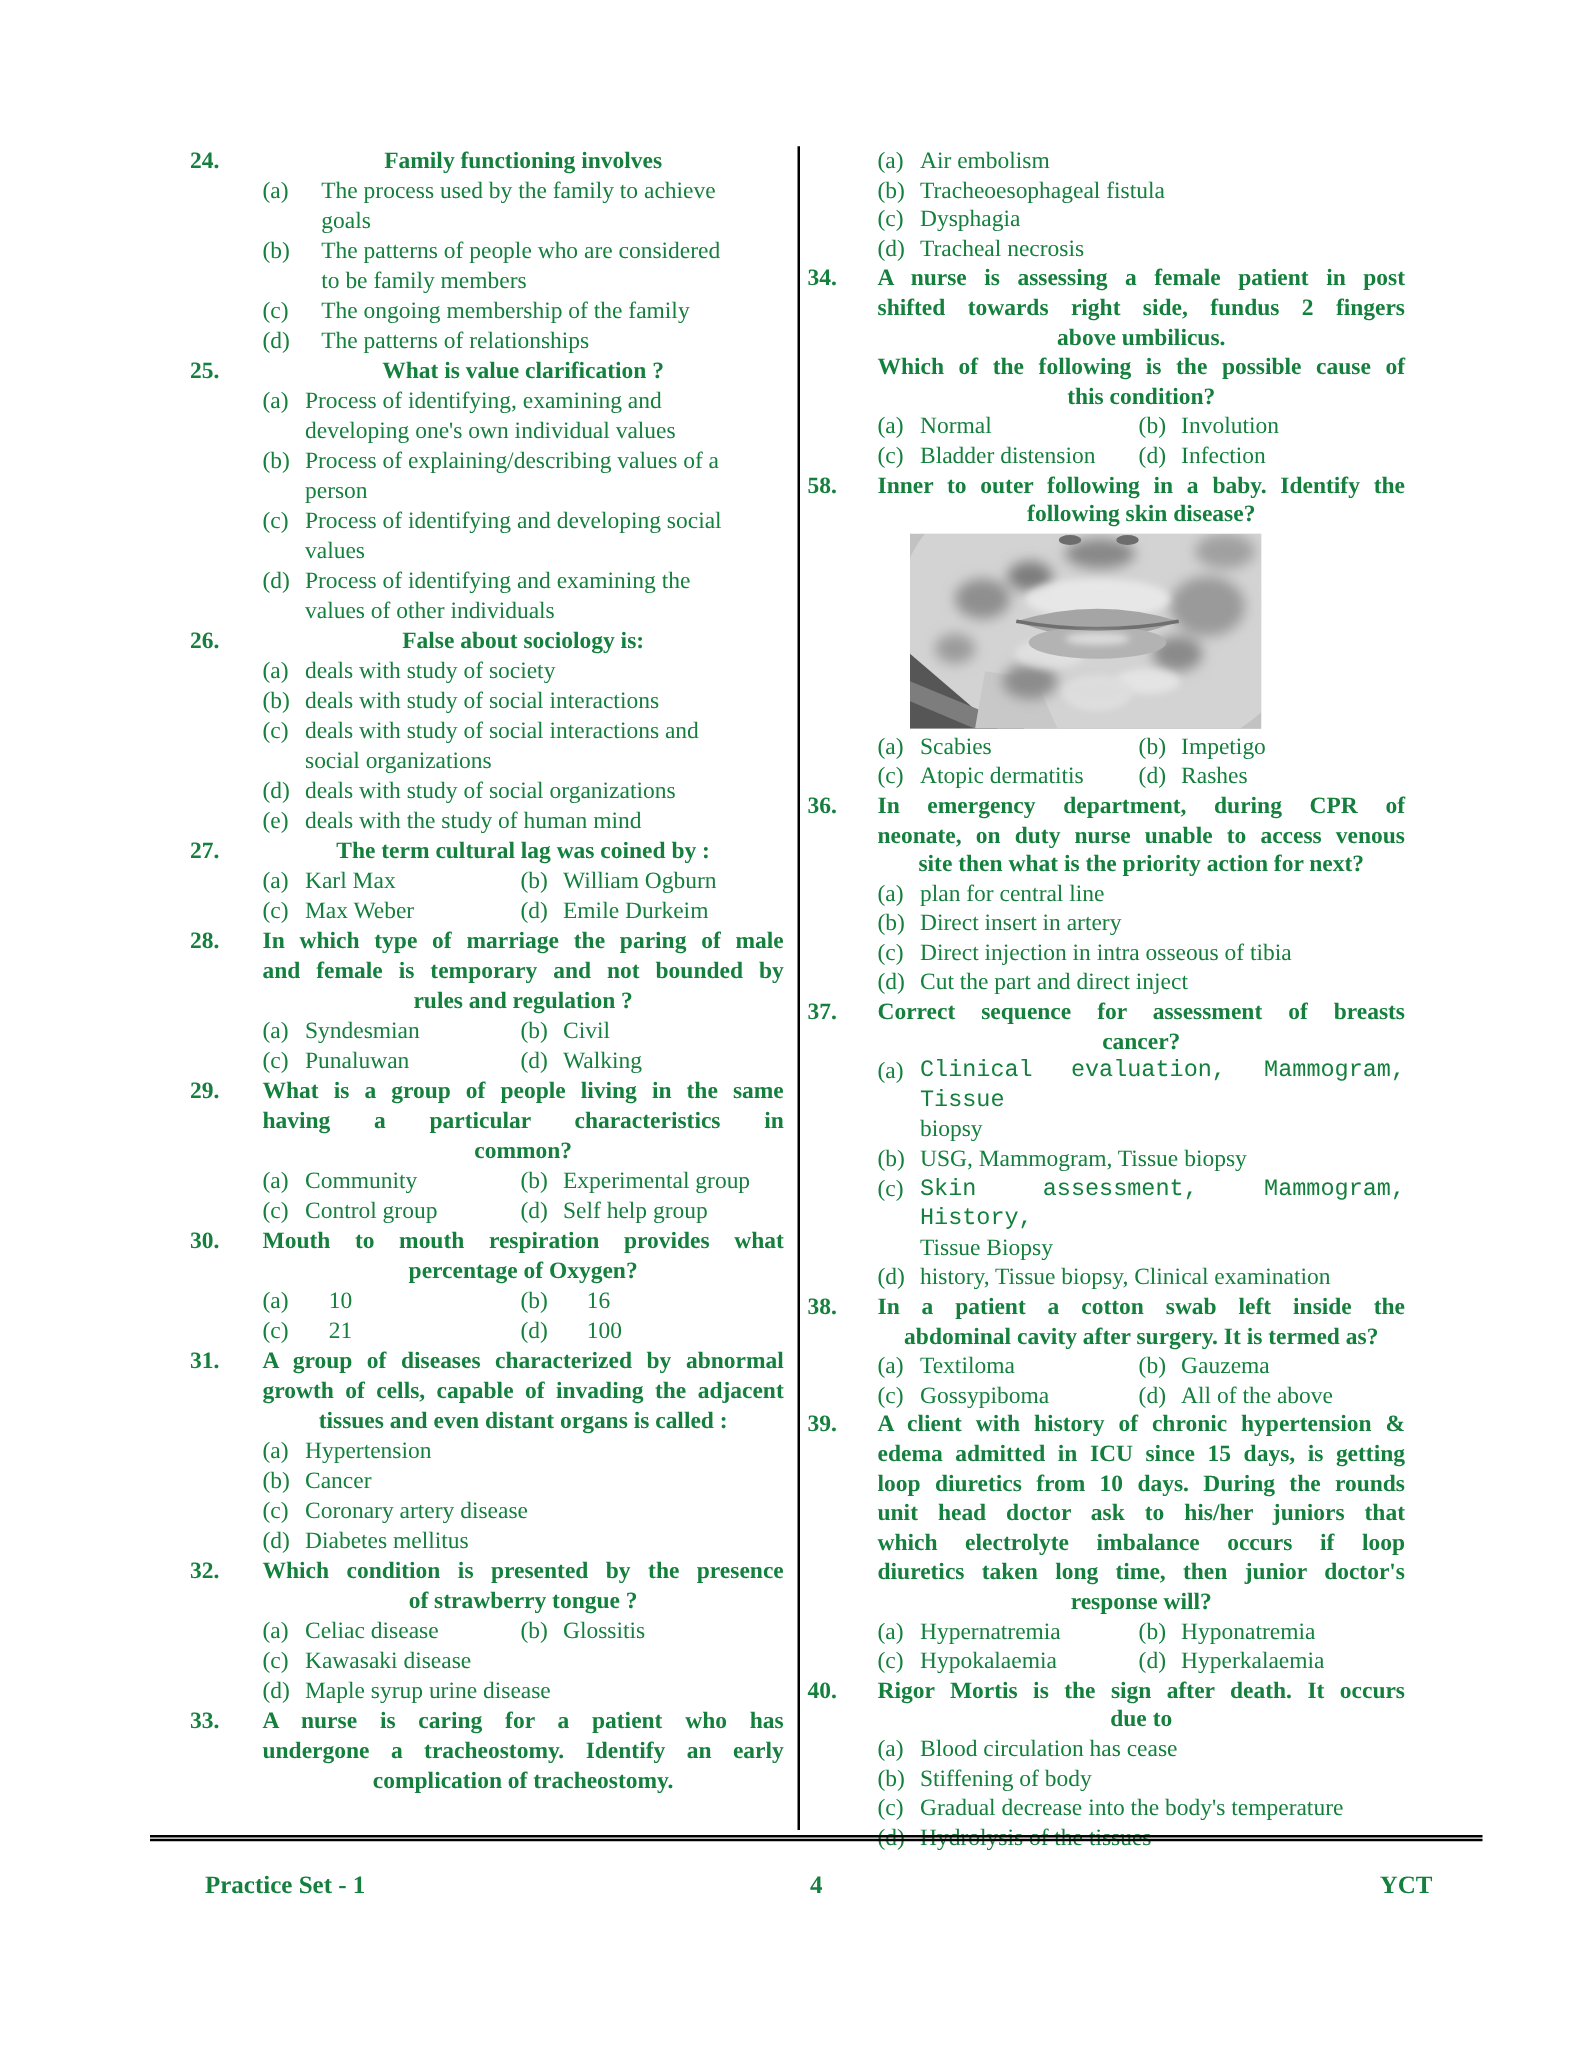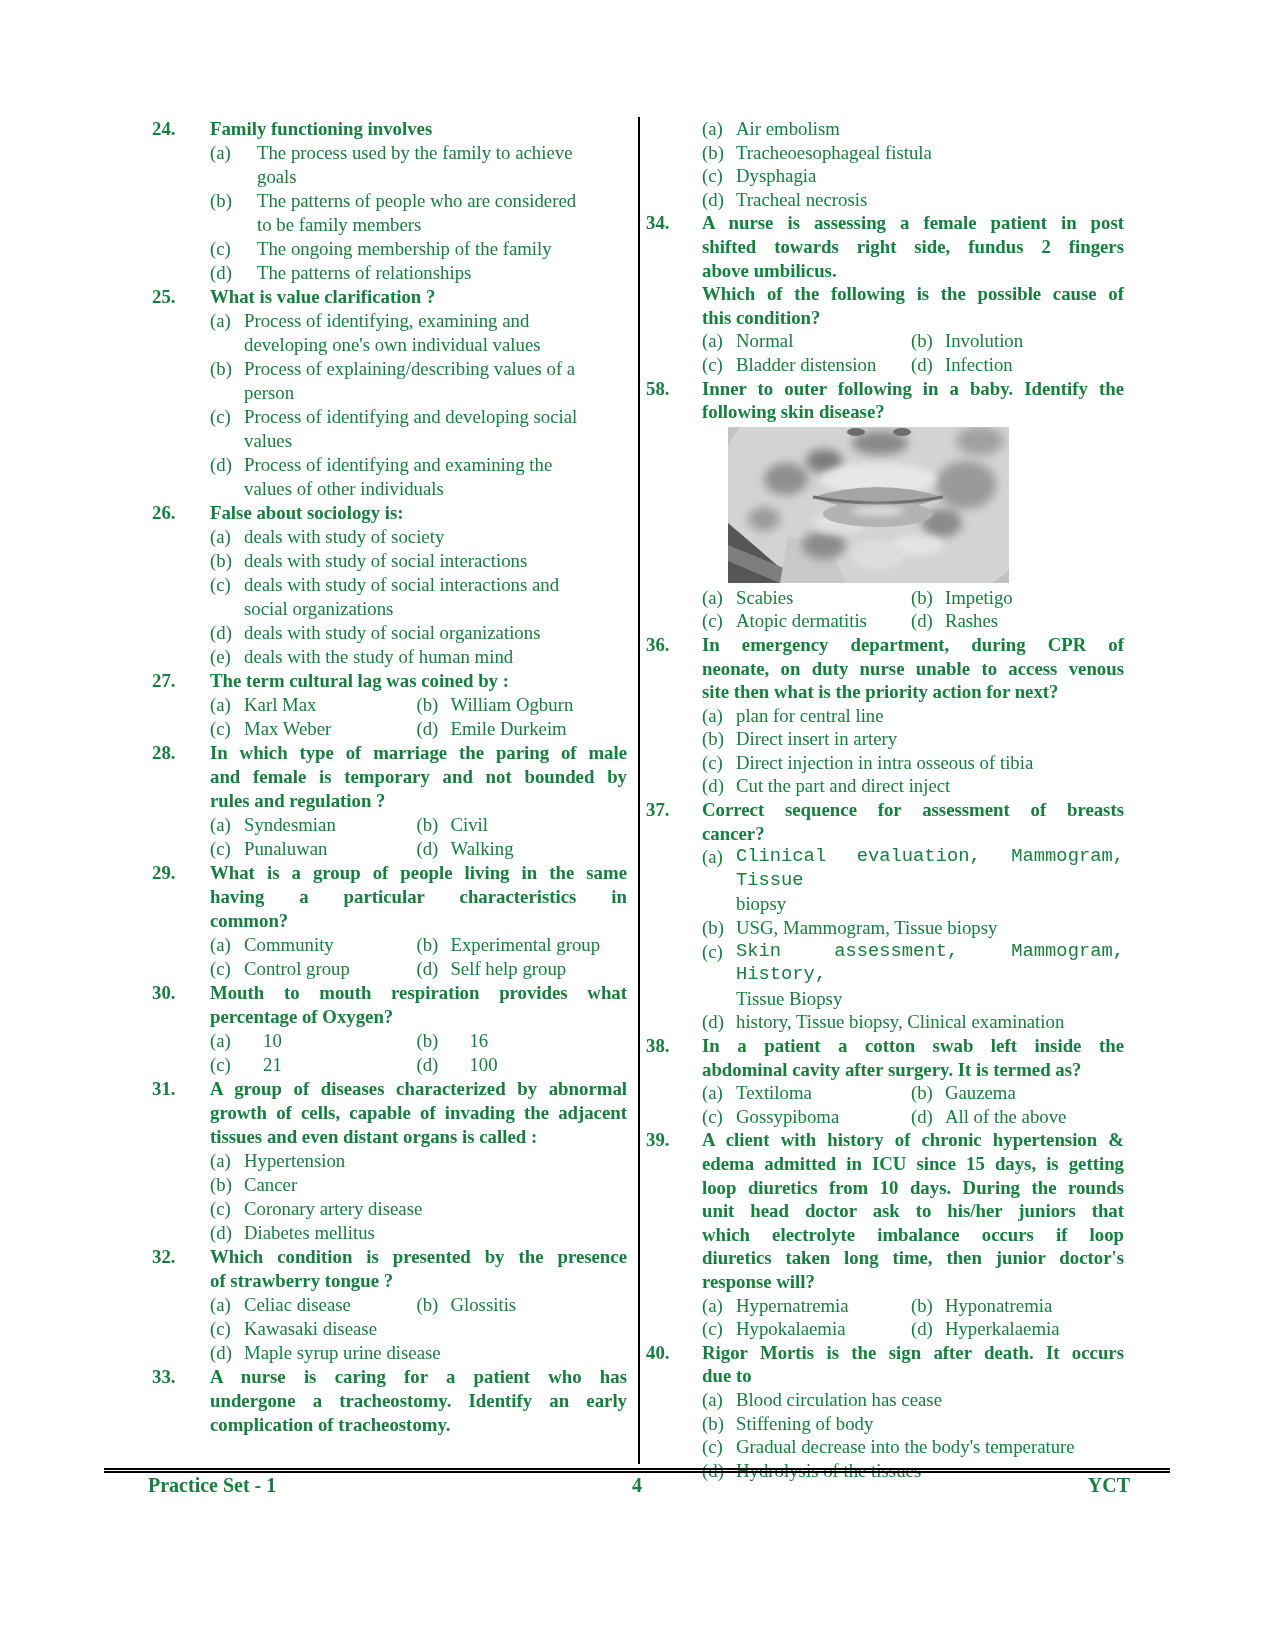--- a/index.html
+++ b/index.html
@@ -4,32 +4,32 @@
 <style>
   html,body{margin:0;padding:0;background:#e8e8e8;}
   .page{position:relative;width:1275px;height:1650px;background:#ffffff;
         font-family:"Liberation Serif","DejaVu Serif",serif;color:#15803d;overflow:hidden;}
   .col{position:absolute;top:117px;font-size:18.8px;}
   .col-left{left:152px;width:475px;line-height:24px;}
   .col-right{left:646px;width:478px;line-height:23.6px;}
   .q{position:relative;padding-left:58px;}
   .col-right .q{padding-left:56px;}
   .qnum{position:absolute;left:0;top:0;font-weight:700;}
-  .stem-line{font-weight:700;}
+  .stem-line{font-weight:700;text-align:center;}
   .just{text-align:justify;text-align-last:justify;}
   .opt{position:relative;padding-left:34px;}
   .opt.med{padding-left:47px;}
   .opt.wide{padding-left:53px;}
   .opt.half{display:inline-block;width:49.5%;vertical-align:top;box-sizing:border-box;}
   .opt-label{position:absolute;left:0;top:0;}
   .opt-line.just{text-align:justify;text-align-last:justify;font-family:Liberation Mono, monospace;}
   .photo{margin:3px 0 3px 26px;width:281px;height:156px;background:#c2c2c2;overflow:hidden;}
   .photo svg{display:block;}
   .vdivider{position:absolute;left:638px;top:117px;width:2px;height:1347px;background:#000;}
-  .footer{position:absolute;left:104px;top:1468px;width:1066px;border-top:5px double #000;padding-top:1px;}
+  .footer{position:absolute;left:120px;top:1468px;width:1066px;border-top:5px double #000;padding-top:24px;}
   .footer-inner{position:relative;height:30px;font-weight:700;font-size:20px;}
   .f-left{position:absolute;left:44px;}
   .f-center{position:absolute;left:0;right:0;text-align:center;}
   .f-right{position:absolute;right:40px;text-align:center;}
 </style>
 </head>
 <body>
 
 <div class="page">
   <div class="col col-left">

